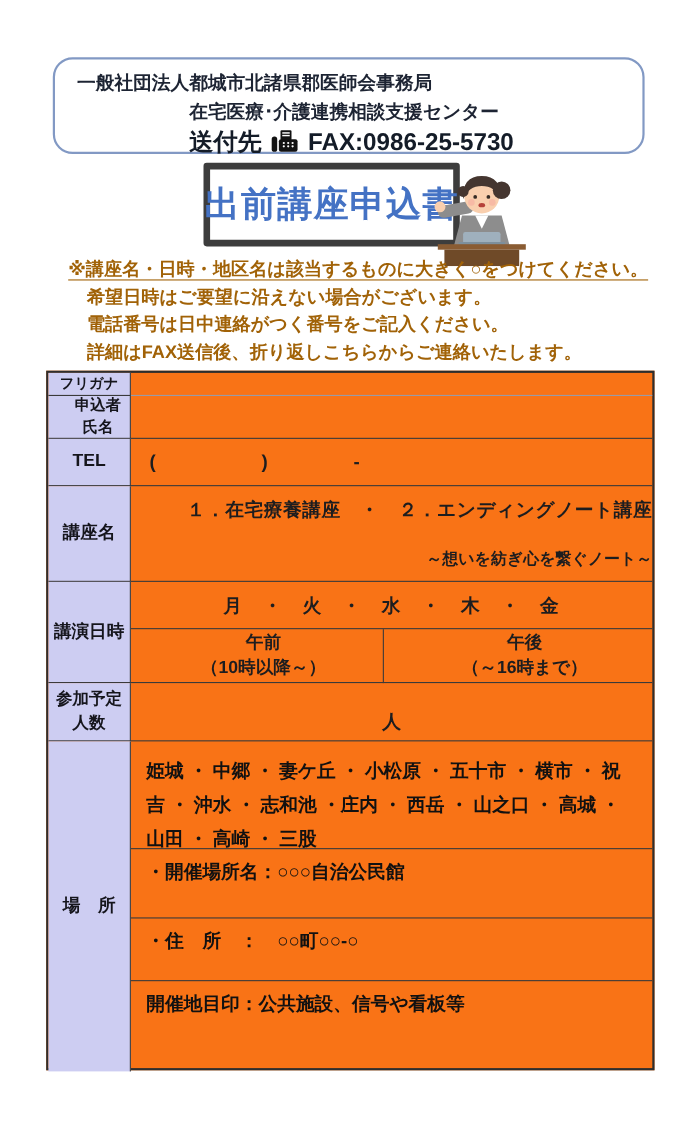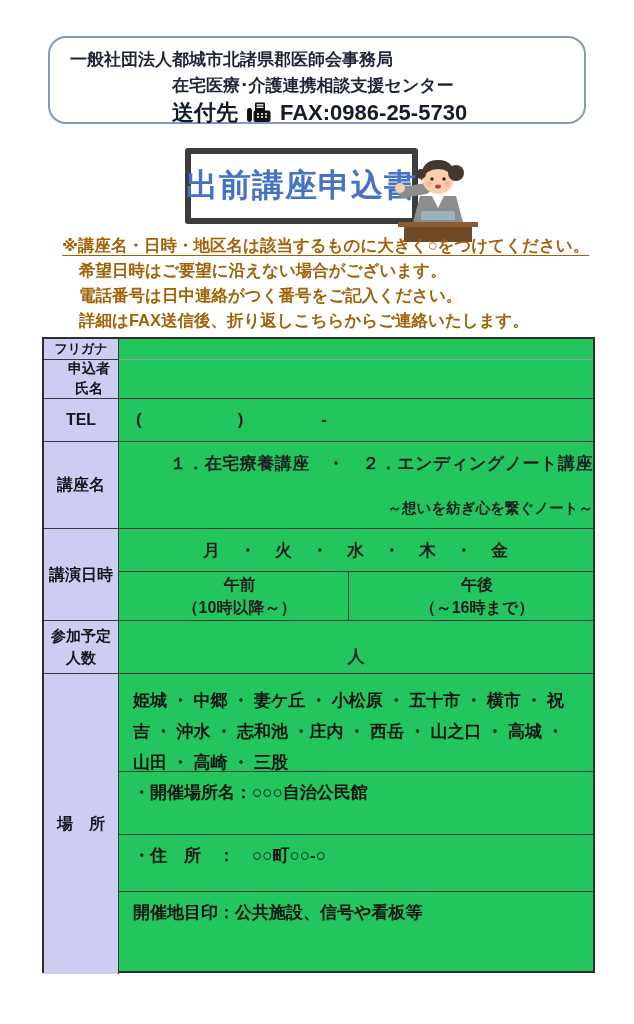--- a/index.html
+++ b/index.html
@@ -1,20 +1,20 @@
 <!DOCTYPE html>
 <html lang="ja"><head>
 <meta charset="utf-8">
 <style>
   html,body{margin:0;padding:0;background:#fff;}
   body{font-family:"Liberation Sans","DejaVu Sans",sans-serif;color:#1d1d1f;}
   .page{position:relative;width:634px;height:1024px;background:#ffffff;overflow:hidden;}
 
   
-  .header-box{position:absolute;left:48px;top:36px;width:538px;height:88px;
+  .header-box{position:absolute;left:48px;top:52px;width:538px;height:88px;
     border:2px solid #8299c4;border-radius:18px;box-sizing:border-box;
     padding:9px 0 0 20px;color:#1d2433;}
   .hdr-line1{display:flex;font-size:17px;font-weight:700;line-height:26px;}
   .org-type{display:inline-block;width:102px;}
   .hdr-line2{margin-left:102px;font-size:17px;font-weight:700;line-height:25px;}
   .hdr-line3{margin-left:102px;display:flex;align-items:center;gap:8px;
     font-size:22px;font-weight:700;line-height:30px;color:#141c28;}
   .fax-icon{display:inline-flex;width:26px;height:24px;}
 
   
@@ -25,21 +25,21 @@
   .teacher{position:absolute;left:394px;top:150px;width:88px;height:92px;}
 
   
   .notes{position:absolute;left:62px;top:233px;width:540px;
     font-size:16.5px;font-weight:700;line-height:25px;color:#a16207;}
   .note-main{text-decoration:underline;text-underline-offset:4px;}
   .note-sub{margin-left:17px;}
 
   
   .form-table{position:absolute;left:42px;top:337px;width:553px;height:636px;
-    border:2px solid #2e2e2e;box-sizing:border-box;background:#22c55e;
+    border:2px solid #2e2e2e;box-sizing:border-box;background:#f97316;
     display:grid;grid-template-columns:75px 230px 1fr;
     grid-template-rows:21px 39px 43px 87px 43px 49px 53px 98px 63px 57px 82px;}
   .cell{box-sizing:border-box;border-bottom:1px solid #3a3a3a;min-width:0;}
   .hdr{background:#cdcdf2;border-right:1px solid #3a3a3a;
     display:flex;flex-direction:column;align-items:center;justify-content:center;
     font-weight:700;color:#15151c;text-align:center;line-height:1.25;}
   .nb{border-bottom:none;}
   .thin-b{border-bottom:1px solid #9a9aa6;}
   .span2{grid-column:2 / 4;}
 

